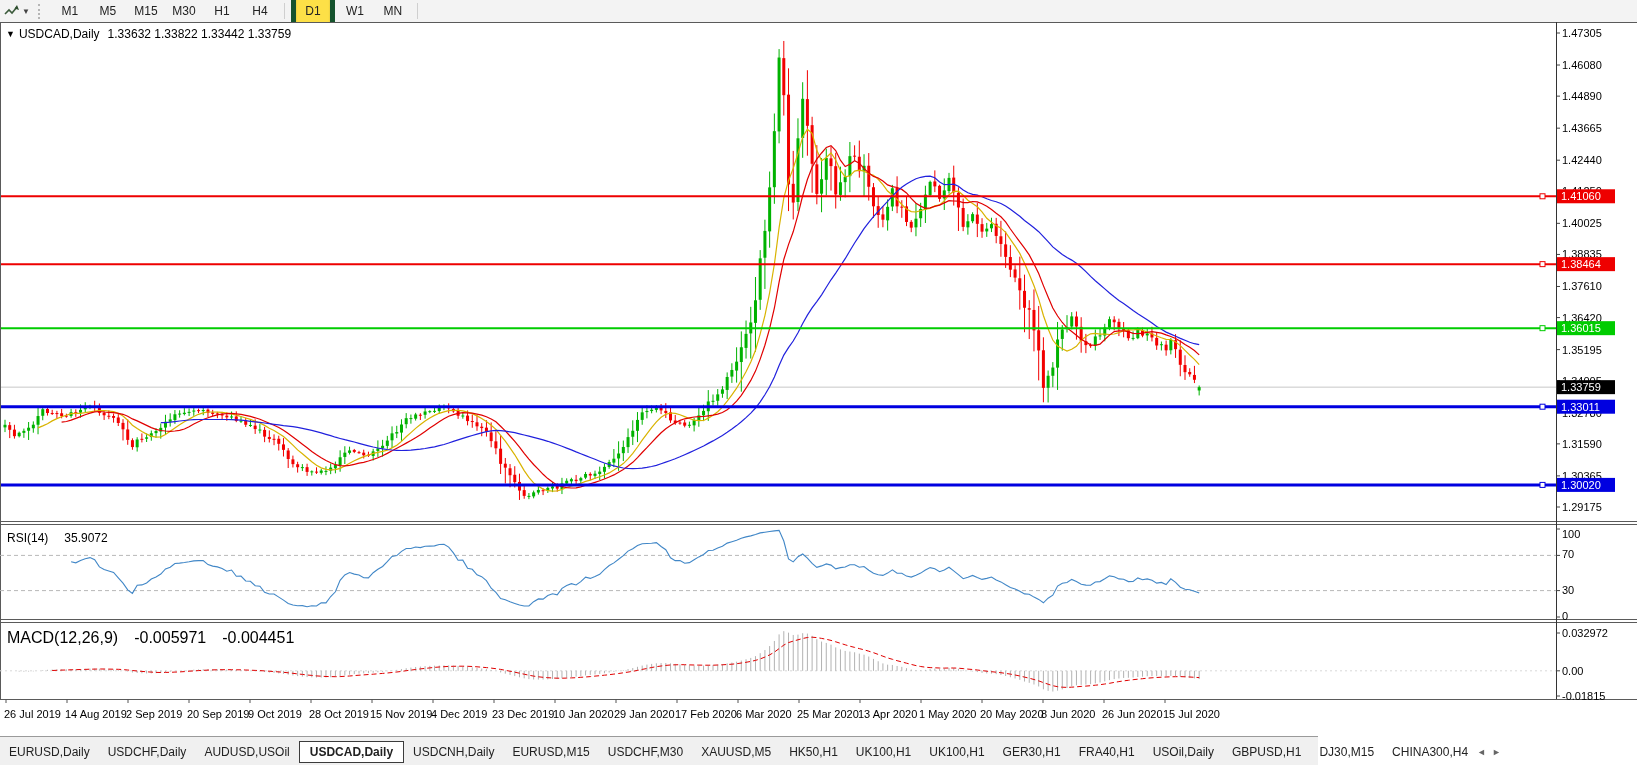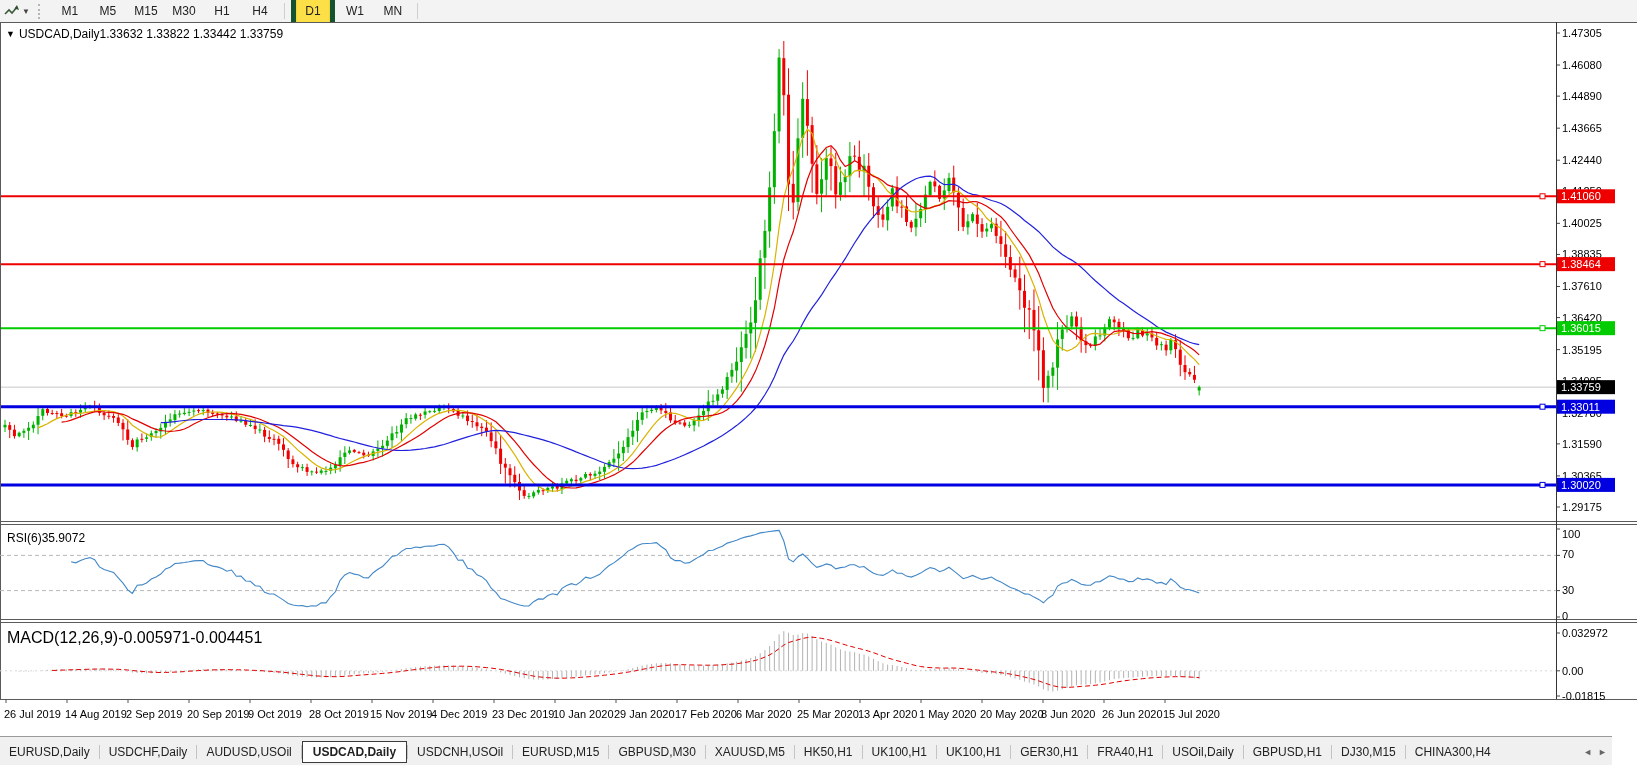--- a/index.html
+++ b/index.html
@@ -14,26 +14,26 @@
   .tb-btn{min-width:28px;padding:12px 3px;height:18px;line-height:18px;text-align:center;
           font-size:12px;color:#222;margin:0 1px;border:1px solid transparent;cursor:pointer;}
   .tb-btn.active{background:#fde047;border:5px solid #14532d;box-shadow:inset 0 1px 2px rgba(0,0,0,.18);}
   .tb-sep{width:1px;height:16px;background:#cfcfcf;margin:0 5px;}
   
   #chart-region{position:absolute;left:0;top:22px;width:1637px;height:714px;background:#fff;}
   #chart-svg{position:absolute;left:0;top:0;}
   .overlay-title{position:absolute;font-size:12px;color:#000;white-space:nowrap;z-index:5;}
   #chart-title{left:6px;top:5px;}
   #chart-title .marker{font-size:9px;margin-right:4px;position:relative;top:-1px;}
-  #chart-title .ohlc{}
+  #chart-title .ohlc{margin-left:8px;}
   #rsi-title{left:7px;top:509px;font-size:12px;}
   #macd-title{left:7px;top:607px;font-size:16px;}
-  #rsi-title span+span,#macd-title span+span{margin-left:0;}
+  #rsi-title span+span,#macd-title span+span{margin-left:16px;}
   
-  #tabbar{position:absolute;left:0;top:736px;width:1612px;height:29px;background:#f0f0f0;
+  #tabbar{position:absolute;left:0;top:736px;width:1318px;height:29px;background:#f0f0f0;
           border-top:1px solid #9a9a9a;display:flex;align-items:center;font-size:12px;color:#222;}
   .tab{padding:3px 9px;white-space:nowrap;cursor:pointer;}
   .tab.active{background:#fff;border:1px solid #3c3c3c;font-weight:bold;padding:3px 10px;}
   .tab-sep{width:1px;height:14px;background:#c4c4c4;}
   #tab-nav{margin-left:auto;margin-right:5px;color:#666;font-size:9px;display:flex;gap:6px;}
   #tab-nav span{cursor:pointer;}
 </style>
 </head>
 <body>
 
@@ -967,41 +967,41 @@
         <line x1="1104" y1="677" x2="1104" y2="681" stroke="#555" stroke-width="1"></line>
         <text x="1102" y="696" font-size="11" fill="#000">26 Jun 2020</text>
         <line x1="1165" y1="677" x2="1165" y2="681" stroke="#555" stroke-width="1"></line>
         <text x="1163" y="696" font-size="11" fill="#000">15 Jul 2020</text>
       </g>
     </svg>
   <div id="chart-title" class="overlay-title">
     <span class="marker">▼</span><span>USDCAD,Daily</span><span class="ohlc">1.33632 1.33822 1.33442 1.33759</span>
   </div>
   <div id="rsi-title" class="overlay-title">
-    <span>RSI(6)</span><span>35.9072</span>
+    <span>RSI(14)</span><span>35.9072</span>
   </div>
   <div id="macd-title" class="overlay-title">
     <span>MACD(12,26,9)</span><span>-0.005971</span><span>-0.004451</span>
   </div>
 </div>
 
 <div id="tabbar">
     <div class="tab">EURUSD,Daily</div>
     <div class="tab-sep"></div>
     <div class="tab">USDCHF,Daily</div>
     <div class="tab-sep"></div>
     <div class="tab">AUDUSD,USOil</div>
     <div class="tab-sep"></div>
     <div class="tab active">USDCAD,Daily</div>
     <div class="tab-sep"></div>
-    <div class="tab">USDCNH,USOil</div>
+    <div class="tab">USDCNH,Daily</div>
     <div class="tab-sep"></div>
     <div class="tab">EURUSD,M15</div>
     <div class="tab-sep"></div>
-    <div class="tab">GBPUSD,M30</div>
+    <div class="tab">USDCHF,M30</div>
     <div class="tab-sep"></div>
     <div class="tab">XAUUSD,M5</div>
     <div class="tab-sep"></div>
     <div class="tab">HK50,H1</div>
     <div class="tab-sep"></div>
     <div class="tab">UK100,H1</div>
     <div class="tab-sep"></div>
     <div class="tab">UK100,H1</div>
     <div class="tab-sep"></div>
     <div class="tab">GER30,H1</div>

